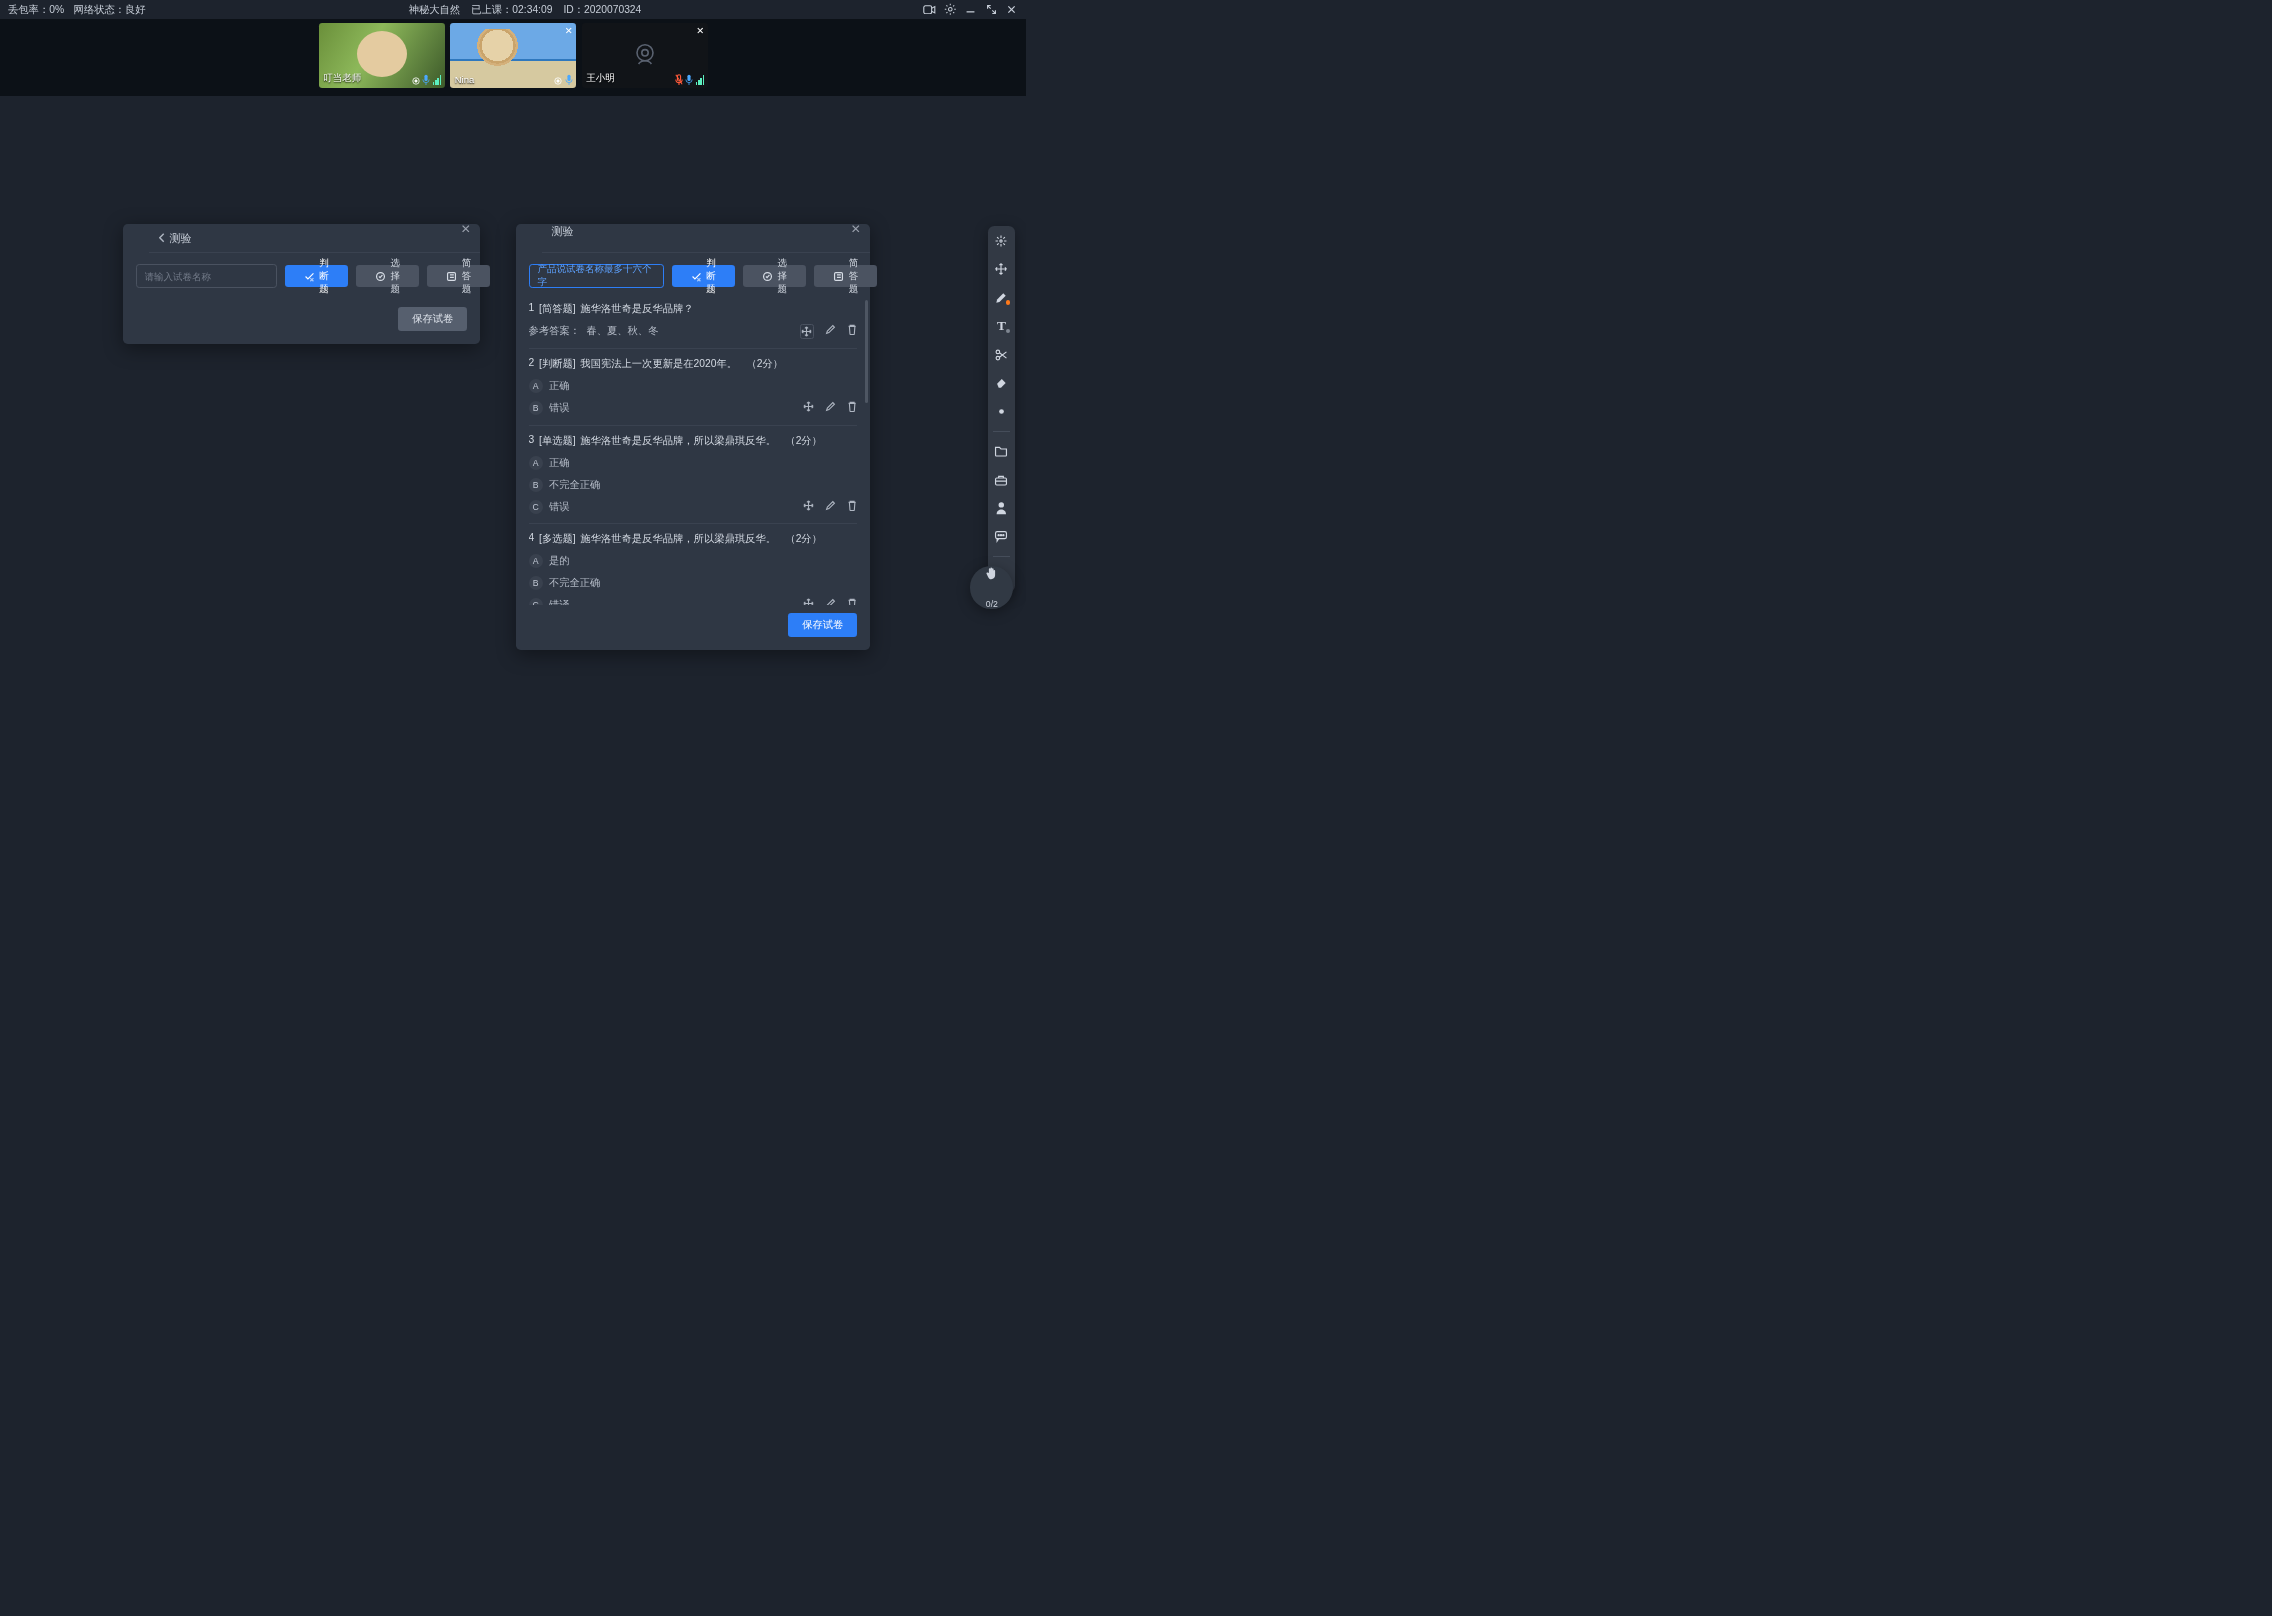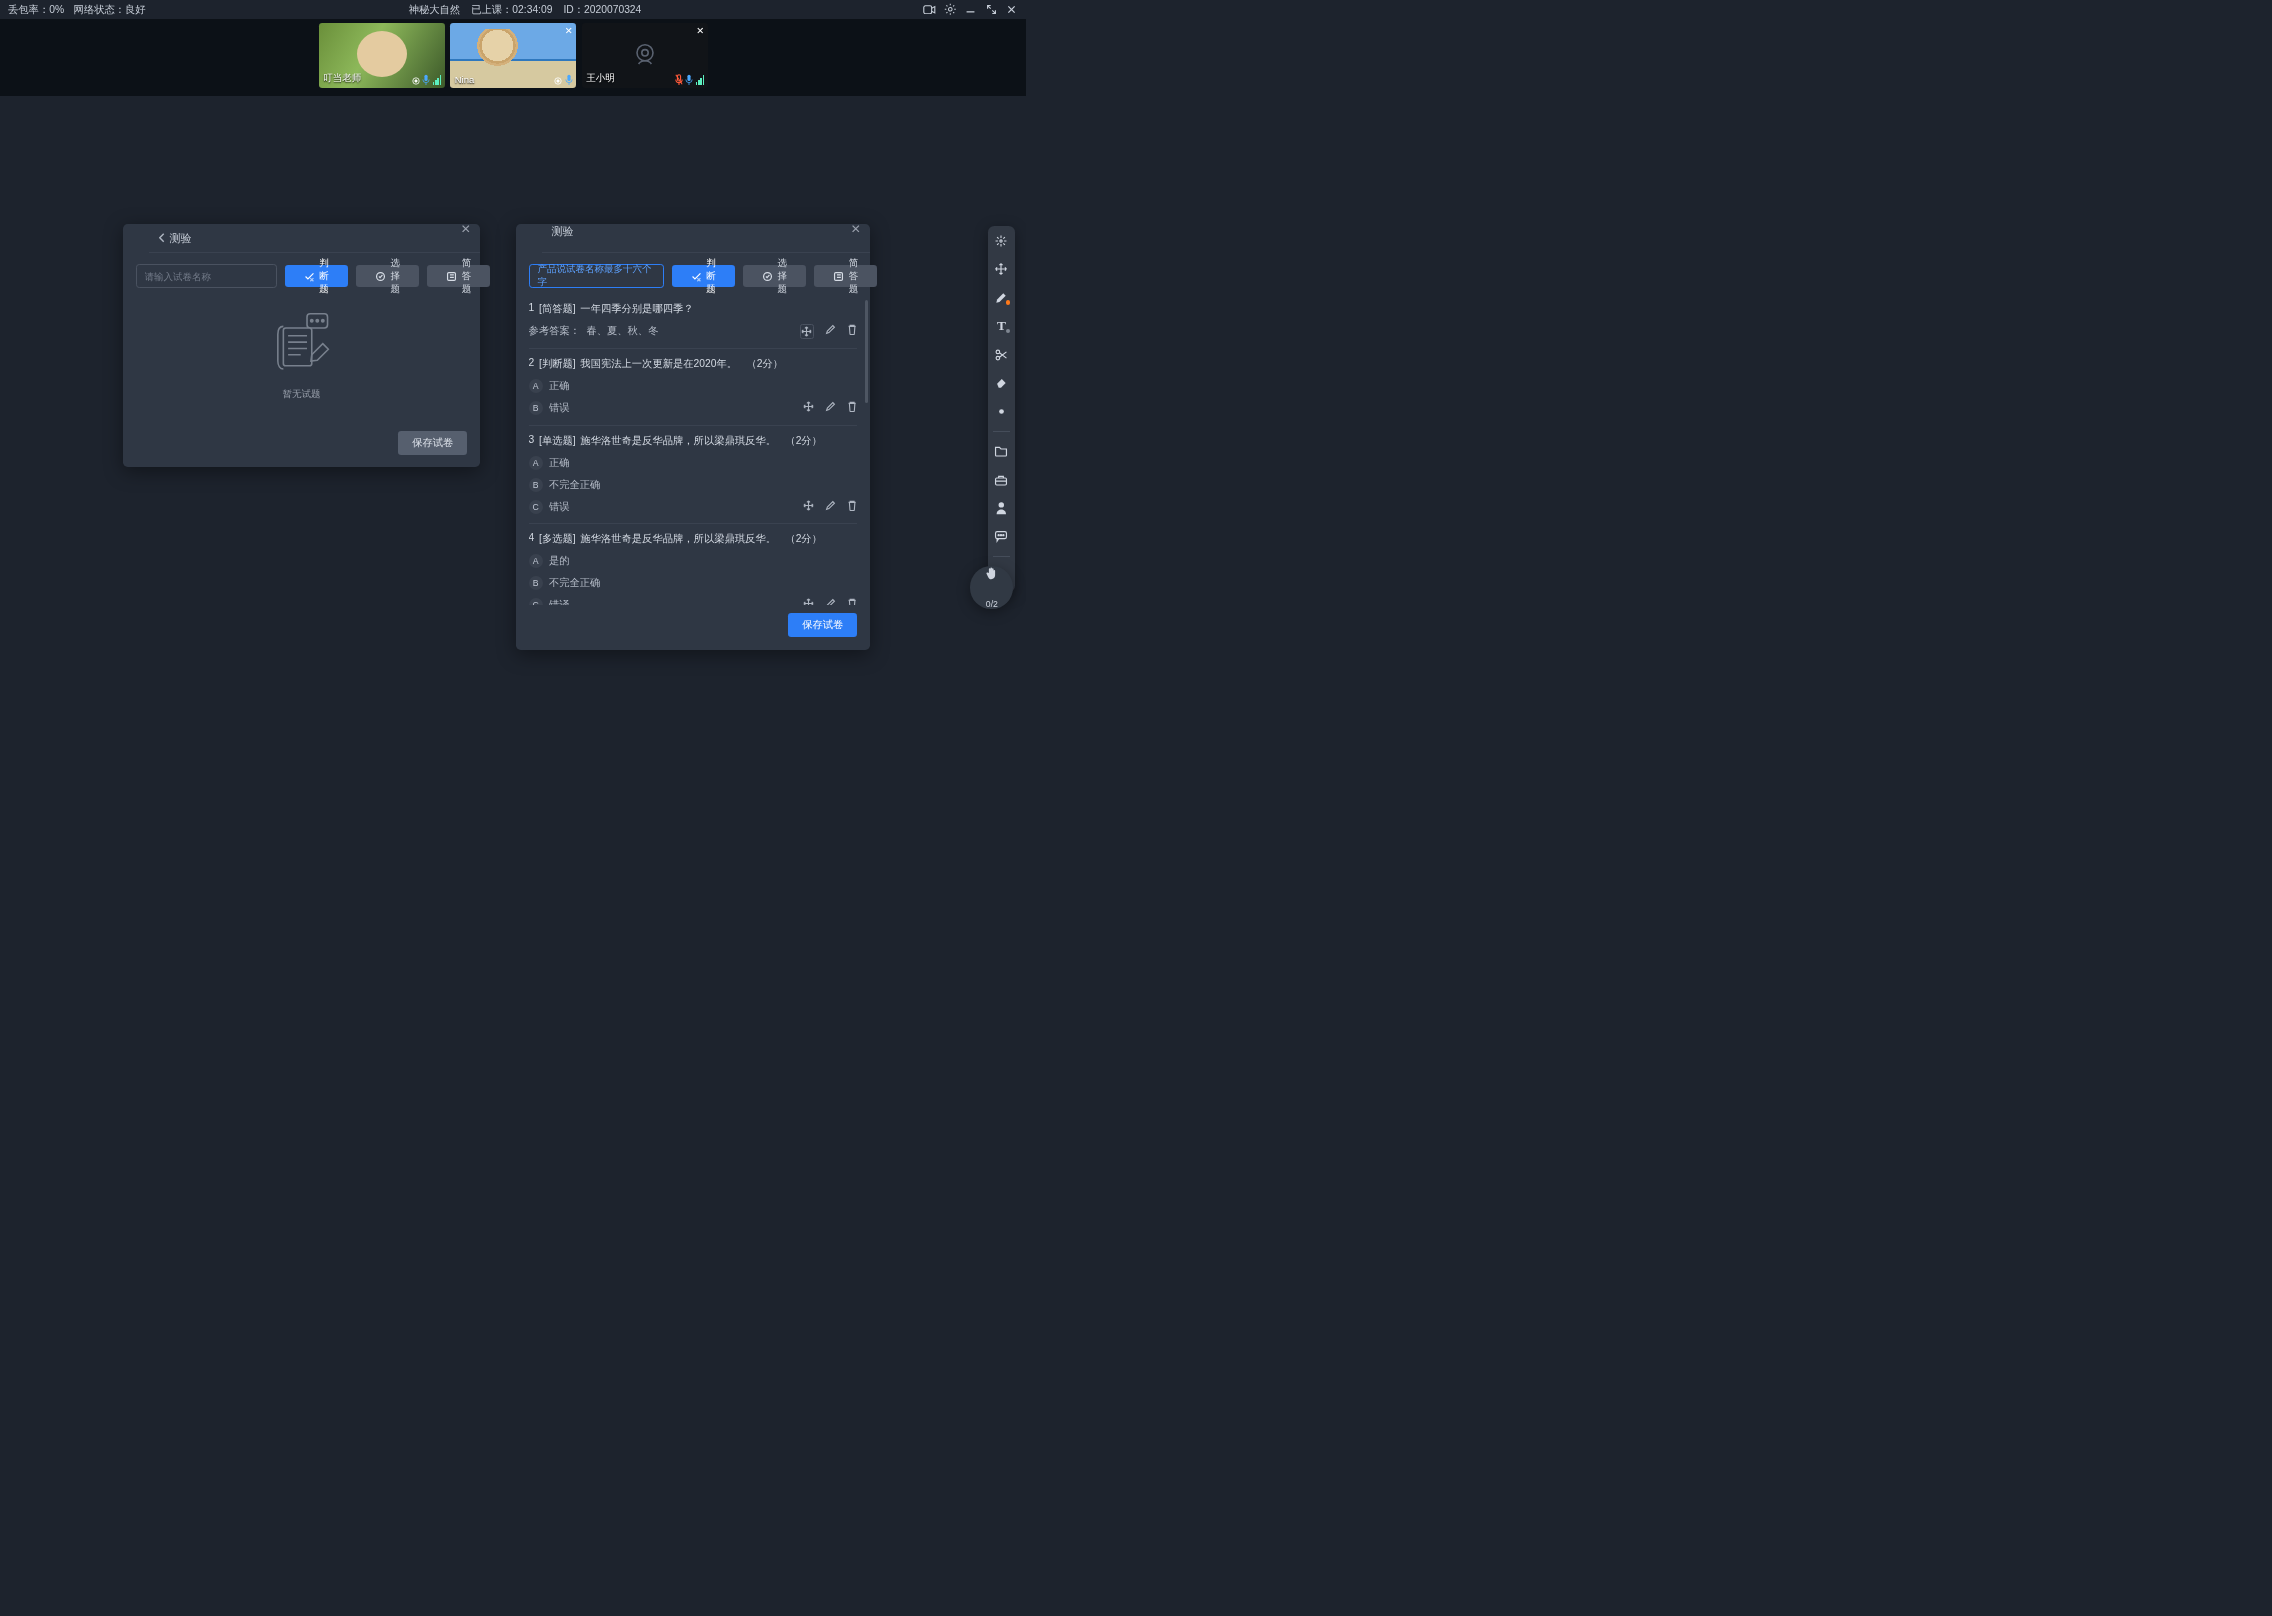--- a/index.html
+++ b/index.html
@@ -257,35 +257,20 @@
       <button class="pill gray">
         <span class="pi">
             <svg width="11" height="11" viewBox="0 0 14 14" fill="none" stroke="#d7dde6" stroke-width="1.5">
               <rect x="2" y="2" width="10" height="10" rx="1.5"></rect>
               <path d="M5 5h5M5 8h5"></path>
             </svg>
           </span>
         <span>简答题</span>
       </button>
     </div>
-    <div class="empty">
-      <div class="glyph">
-        <svg width="71" height="71" viewBox="0 0 90 90" fill="none" stroke="#78808d" stroke-width="2">
-          <rect x="52" y="6" width="26" height="18" rx="4"></rect>
-          <circle cx="58" cy="15" r="1.5" fill="#78808d"></circle>
-            <circle cx="65" cy="15" r="1.5" fill="#78808d"></circle>
-            <circle cx="72" cy="15" r="1.5" fill="#78808d"></circle>
-          <path d="M22 22c-4 0-7 3-7 10v34c0 6 3 10 7 10"></path>
-          <rect x="22" y="24" width="36" height="48" rx="3" fill="#2f3744"></rect>
-          <path d="M28 34h24M28 42h24M28 50h24M28 58h16"></path>
-          <path d="M58 58l14-14 7 7-14 14-8 1z"></path>
-        </svg>
-      </div>
-      <div class="cap">暂无试题</div>
-    </div>
   </div>
   <div class="panel-foot">
     <button class="btn gray" style="margin-left:auto">保存试卷</button>
   </div>
 </div>
 
 <div id="panel-right" class="panel">
   <div class="panel-head">
     <span>测验</span>
     <span class="pclose">
@@ -326,21 +311,21 @@
           </span>
         <span>简答题</span>
       </button>
     </div>
 
     <div class="qlist" id="qlist">
         <div class="qblock">
           <div class="qtitle">
             <span class="n">1</span>
             <span>[简答题]</span> 
-            <span>一年四季分别是哪四季？</span>
+            <span>施华洛世奇是反华品牌？</span>
           </div>
           <div class="subline">
             <span>参考答案：</span>
             <span>春、夏、秋、冬</span>
             <span class="qactions">
               <span style="border:0.8px solid #4a5260;border-radius:2.4px;padding:0.8px">
                 <svg width="11" height="11" viewBox="0 0 14 14" fill="none" stroke="#aeb5c1" stroke-width="1.4">
                   <path d="M7 1v12M1 7h12M7 1l-2 2M7 1l2 2M7 13l-2-2M7 13l2-2M1 7l2-2M1 7l2 2M13 7l-2-2M13 7l-2 2"></path>
                 </svg>
               </span>

